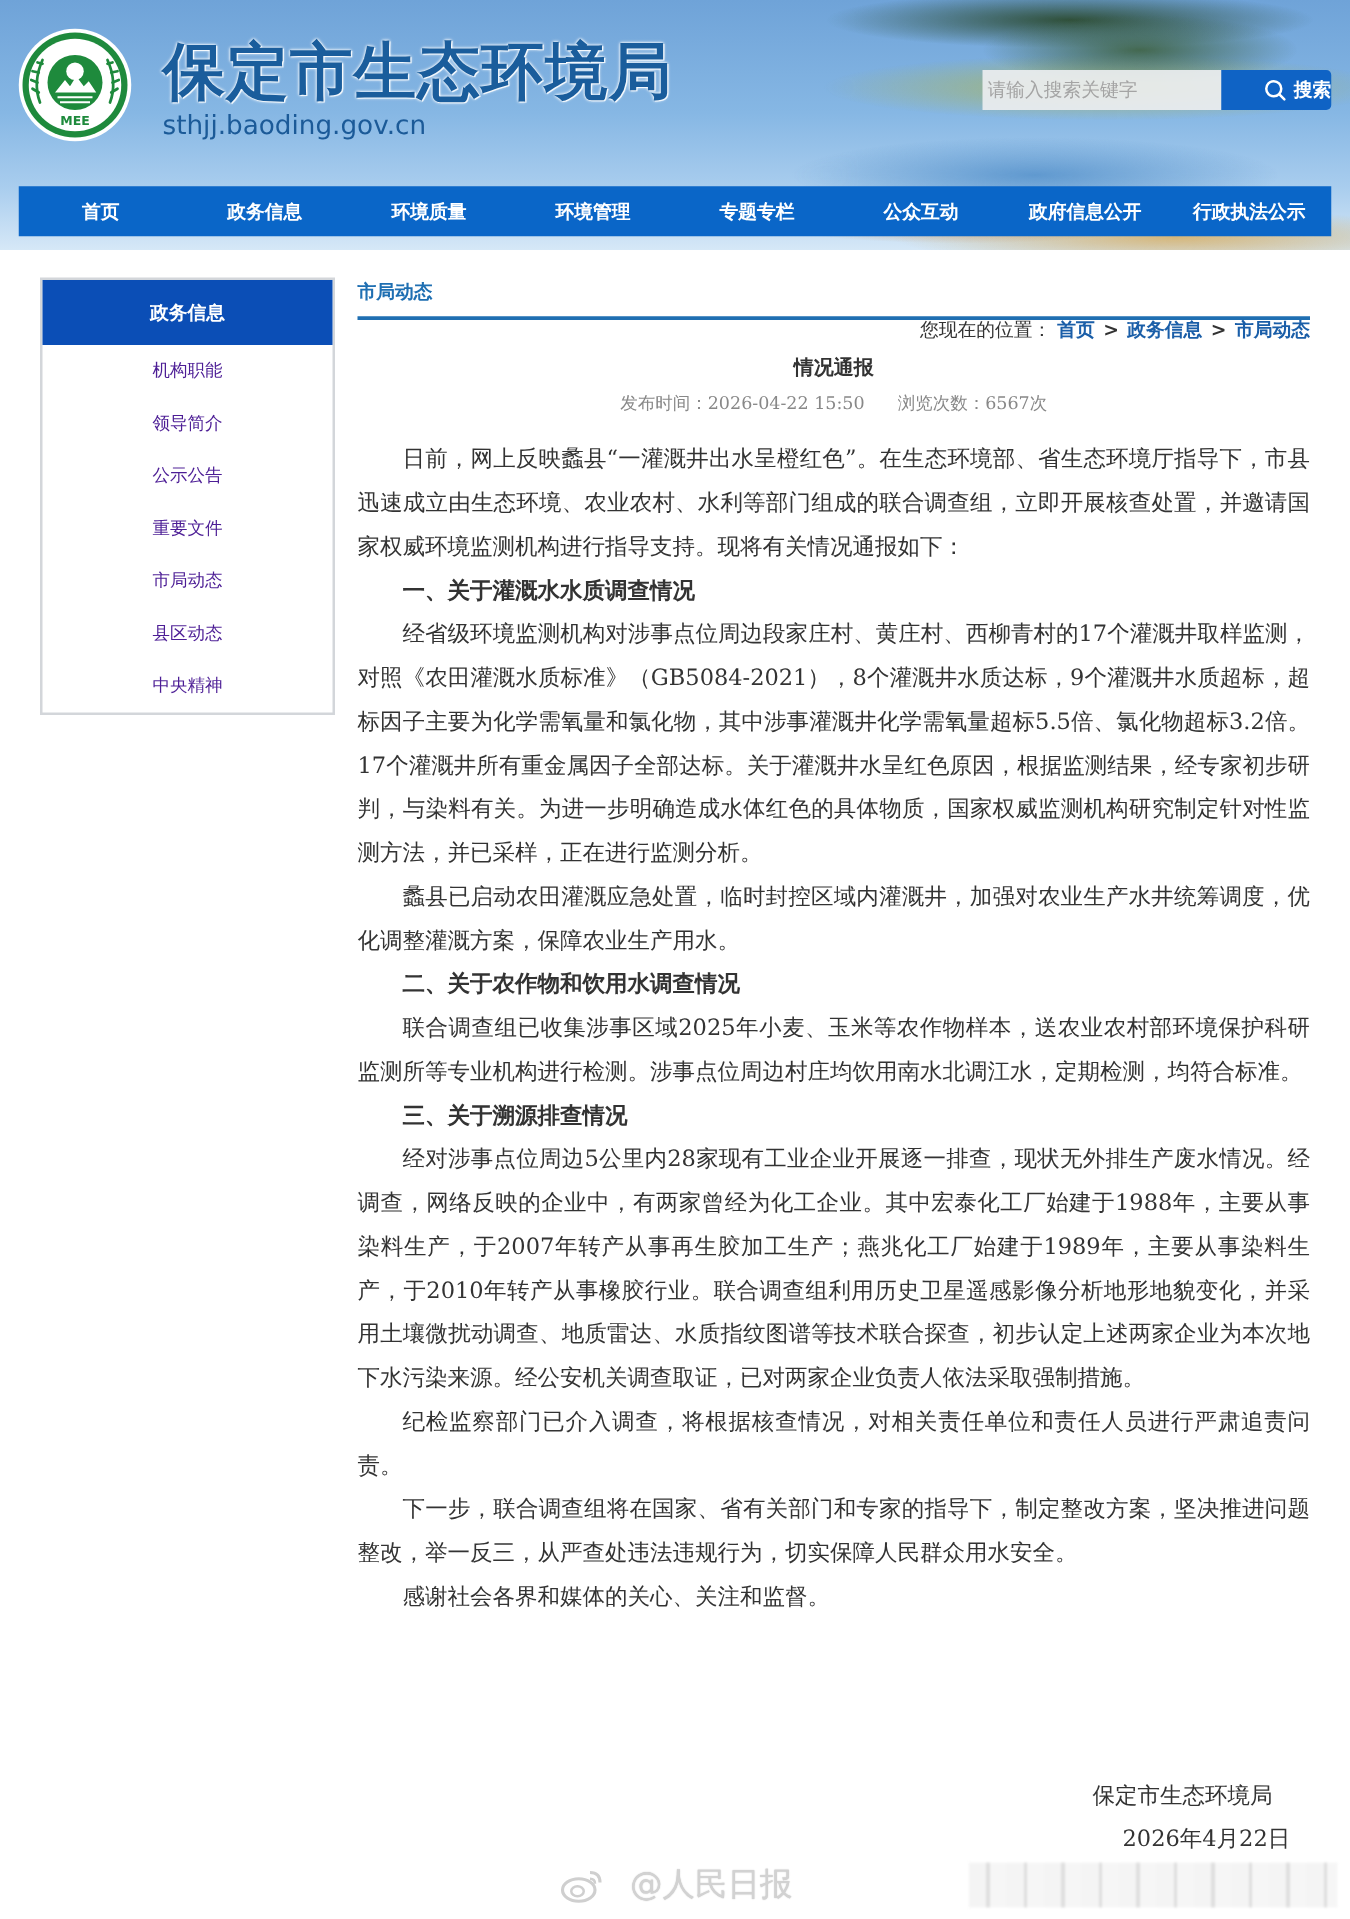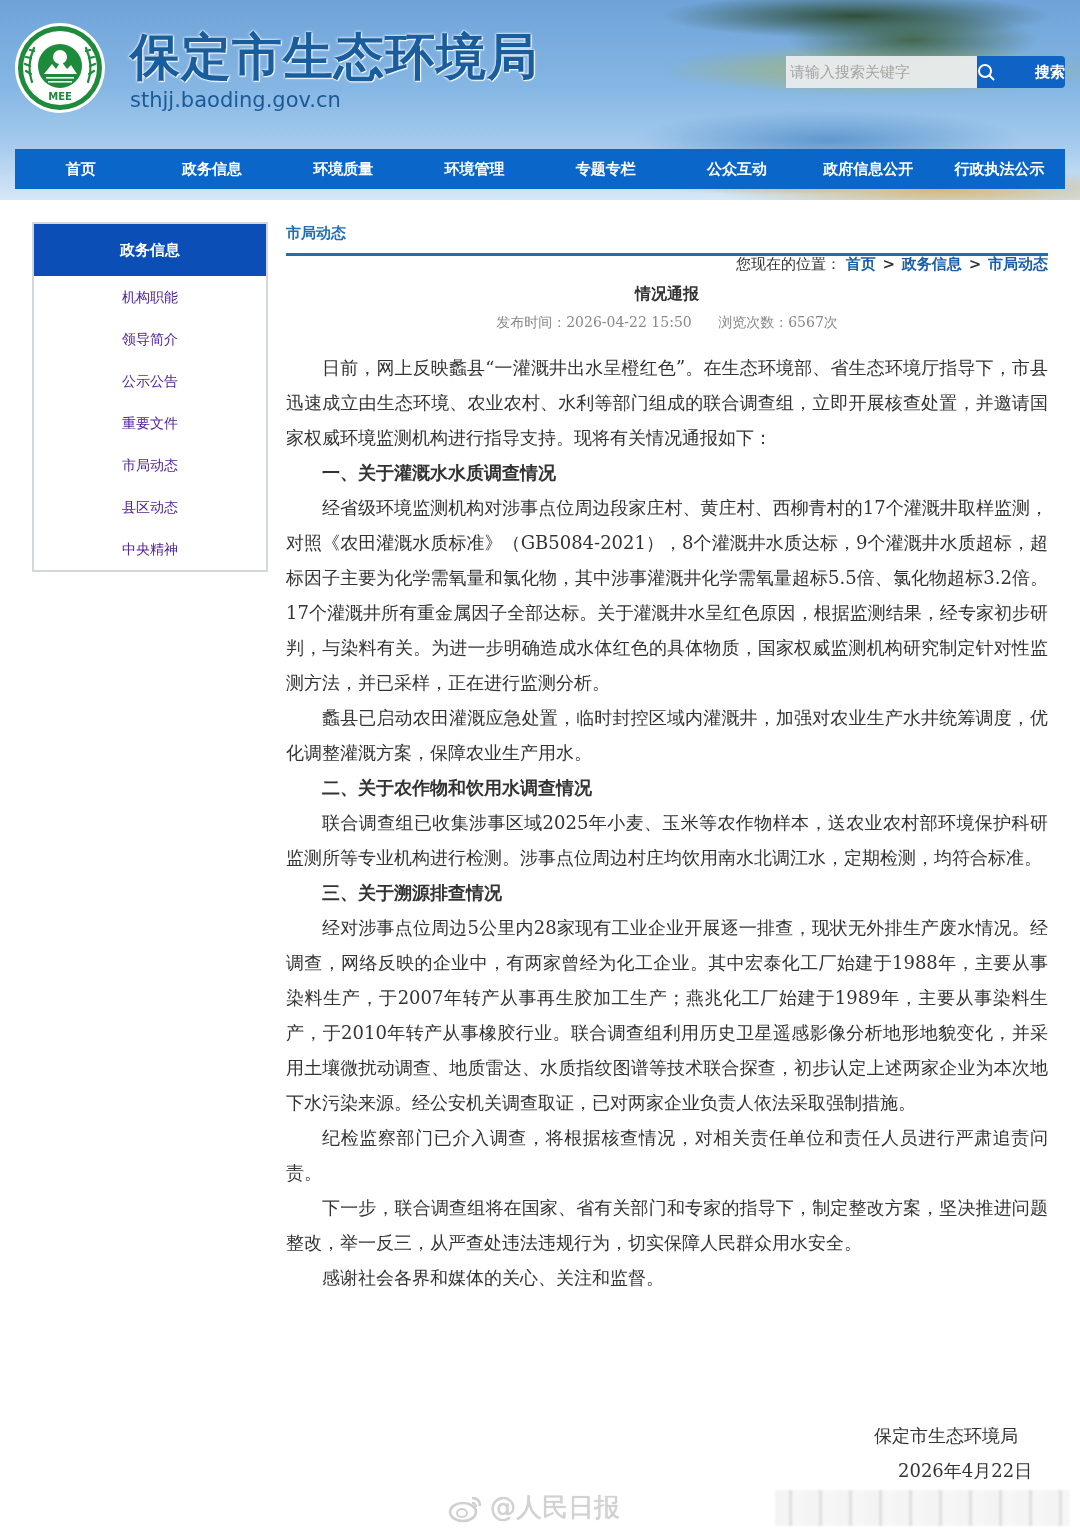--- a/index.html
+++ b/index.html
@@ -37,21 +37,21 @@
   }
   .search-box {
     position: absolute; left: 762px; top: 56px; width: 215px; height: 32px;
     background: rgba(236,238,240,0.92); border: none; padding-left: 4px;
     font-size: 15px; color: #999; font-family: "DejaVu Sans", sans-serif; margin-left: 24px;
   }
   .search-box::placeholder { color: #a4a4a4; }
   .search-btn {
     position: absolute; left: 977px; top: 56px; width: 88px; height: 32px;
     background: #0f63c5; color: #fff; border-radius: 0 4px 4px 0;
-    display: flex; align-items: center; justify-content: space-between; gap: 6px;
+    display: flex; align-items: center; justify-content: flex-end; gap: 6px;
     font-size: 15px; font-weight: bold; font-family: "DejaVu Sans", sans-serif; cursor: pointer;
   }
 
   
   .navbar {
     position: absolute; left: 15px; top: 149px; width: 1050px; height: 40px;
     background: #0a66c8; display: flex;
   }
   .nav-item {
     flex: 1; color: #fff; font-size: 15px; font-weight: bold; text-align: center;
@@ -83,21 +83,21 @@
   .article-meta span + span { margin-left: 22px; }
   .article-body { margin-top: 18px; font-size: 18px; line-height: 35px; color: #333; text-align: justify; }
   .article-body p { text-indent: 2em; }
   .article-body h3 { text-indent: 2em; font-size: 18px; font-weight: bold; color: #333; }
   .signature { position: absolute; left: 874px; top: 1424px; font-size: 18px; color: #333; }
   .sig-date { position: absolute; left: 898px; top: 1459px; font-size: 18px; color: #333; }
 
   
   .watermark {
     position: absolute; left: 448px; top: 1490px; font-size: 26px; color: #d2d2d2;
-    font-family: "DejaVu Sans", sans-serif; display: flex; align-items: center; gap: 6px;
+    font-family: "DejaVu Sans", sans-serif; display: flex; align-items: center; gap: 20px;
     text-shadow: 0 0 1px #bbb;
   }
   .blur-strip {
     position: absolute; left: 775px; top: 1490px; width: 295px; height: 36px;
     background: repeating-linear-gradient(90deg, #f2f2f2 0 14px, #d8d8d8 14px 17px, #f4f4f4 17px 30px);
     opacity: 0.8; filter: blur(1px);
   }
 </style>
 </head>
 <body>

